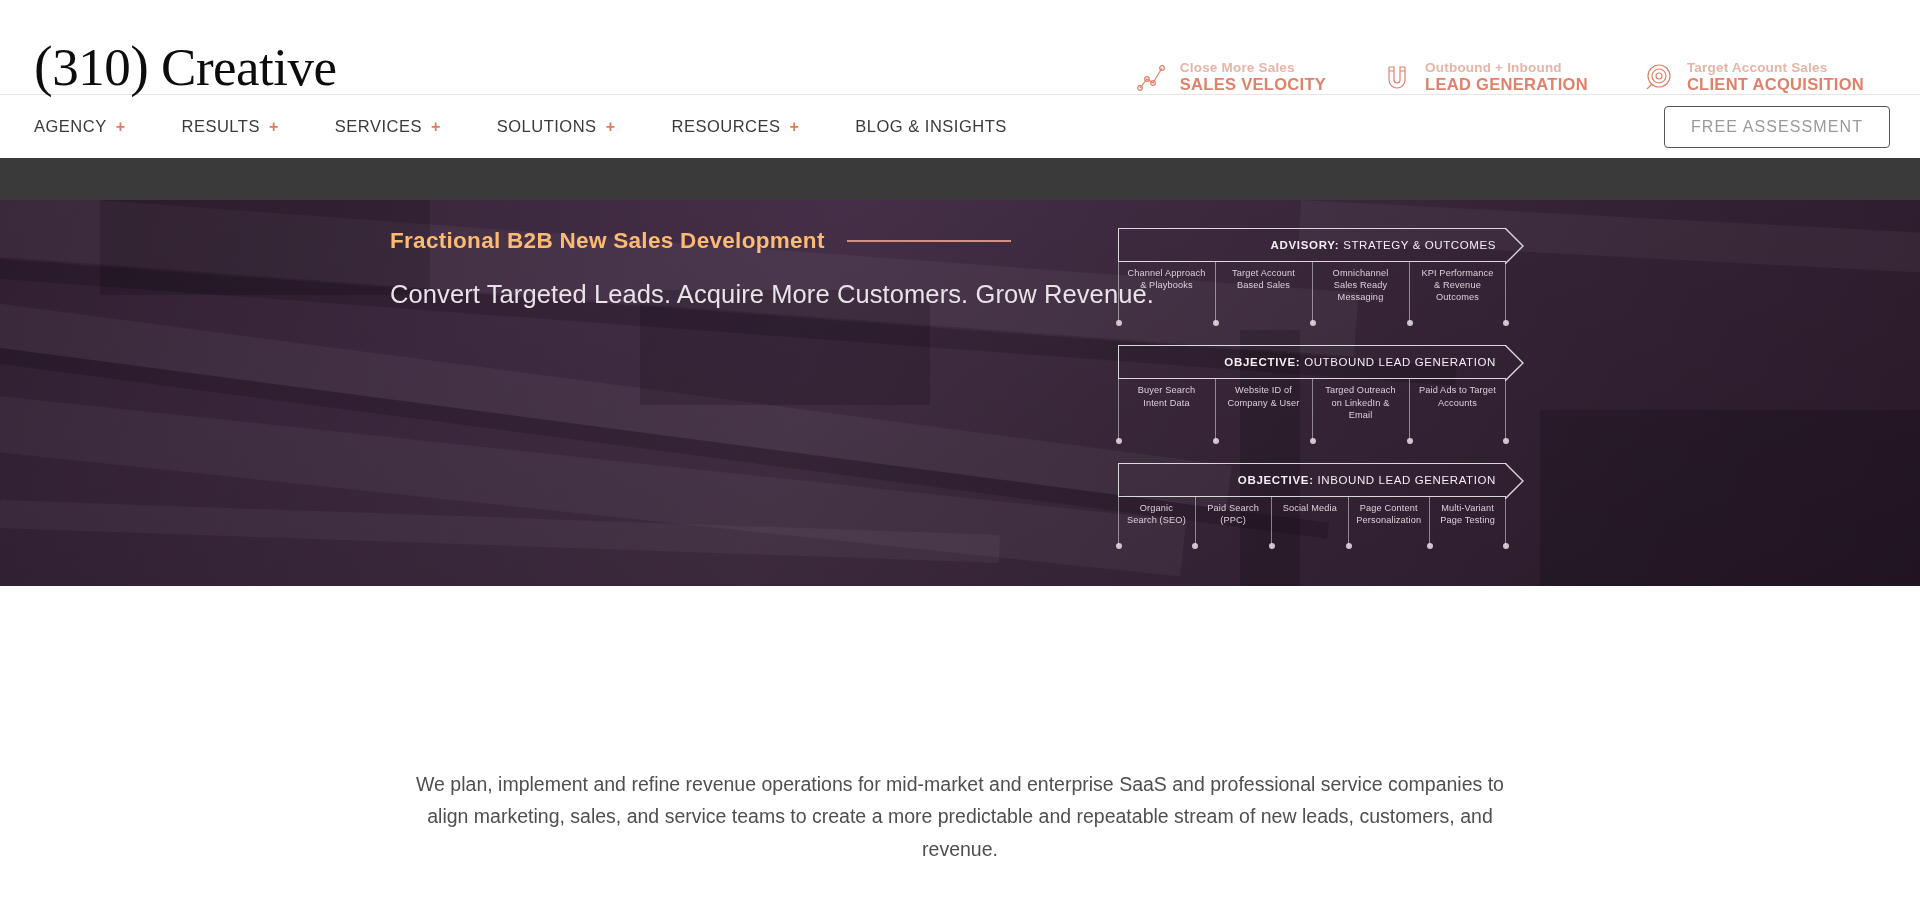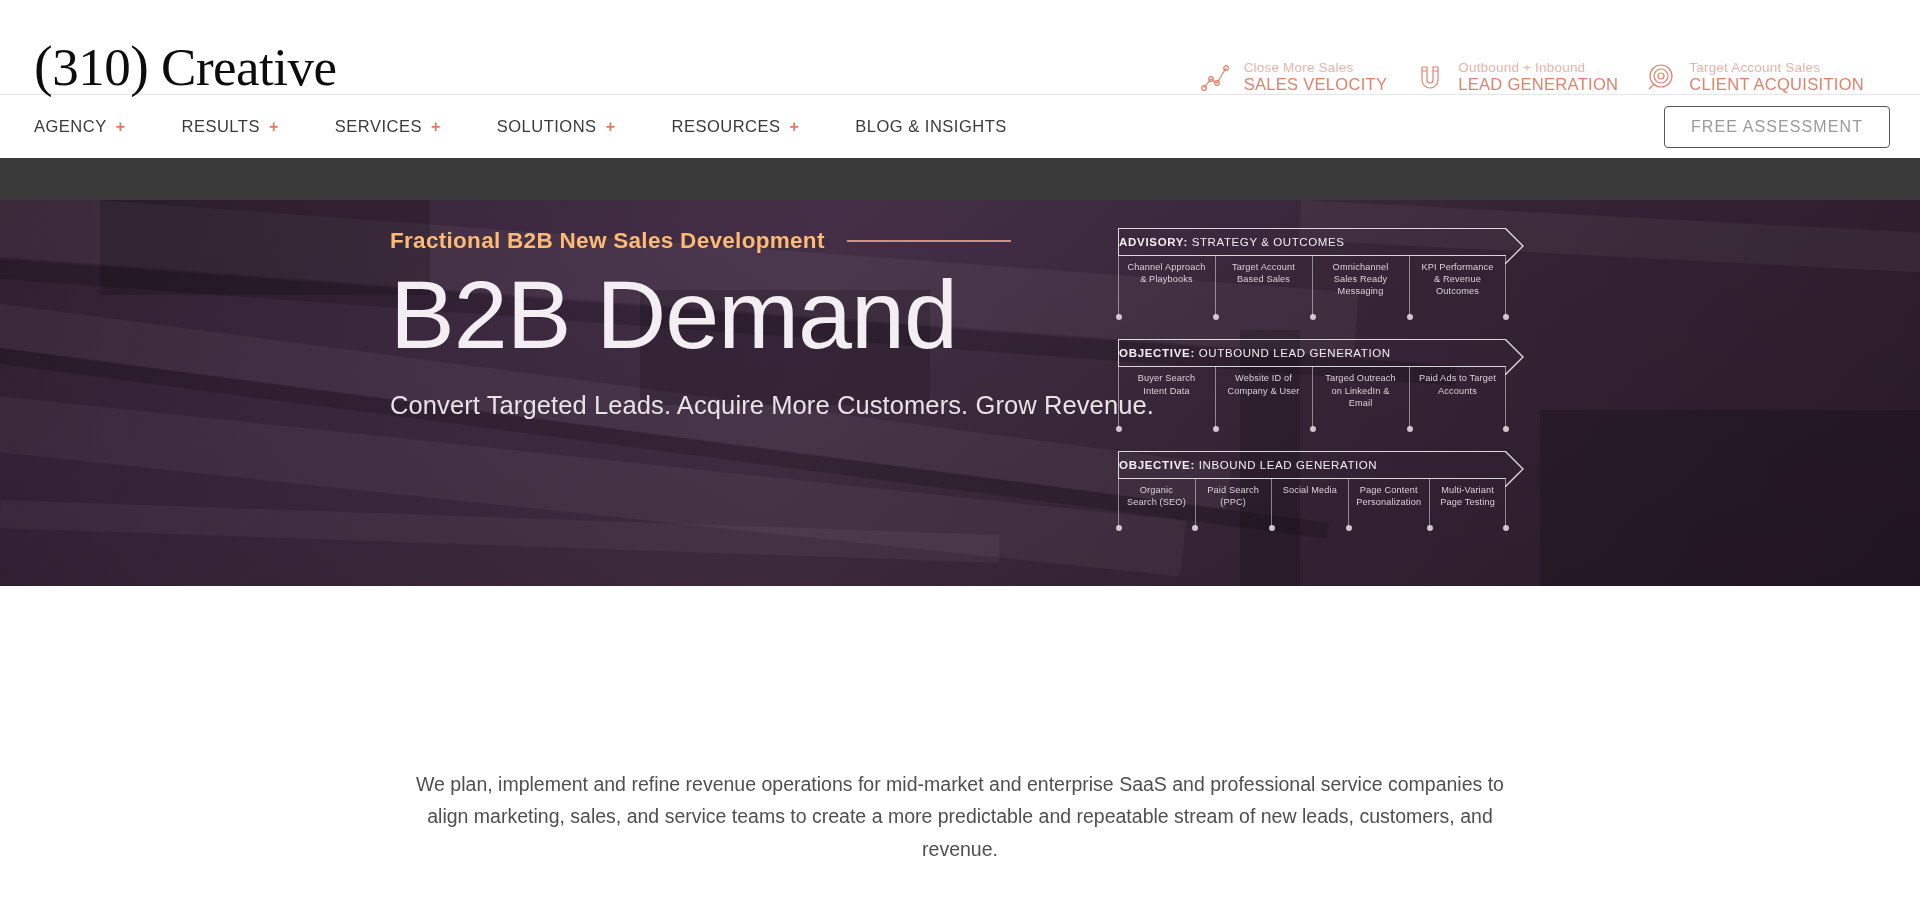--- a/index.html
+++ b/index.html
@@ -28,22 +28,23 @@
     white-space: nowrap;
     padding-top: 4px;
   }
   .logo .paren { font-size: 56px; }
   .logo .word { font-style: normal; }
 
   .promos {
     margin-left: auto;
     display: flex;
     align-items: center;
-    gap: 28px;
+    gap: 56px;
     padding-right: 26px;
+    font-weight: bold;
   }
   .promo {
     display: flex;
     align-items: center;
     gap: 13px;
     cursor: pointer;
   }
   .promo-icon { width: 30px; height: 30px; flex: 0 0 30px; }
   .promo-text { line-height: 1.15; }
   .promo-sub {
@@ -162,26 +163,26 @@
   .diagram {
     position: absolute;
     left: 1118px;
     top: 28px;
     width: 388px;
   }
   .band { margin-bottom: 22px; }
   .band:last-child { margin-bottom: 0; }
   .band-bar {
     position: relative;
-    height: 28px;
+    height: 34px;
     border: 1px solid rgba(255,255,255,.82);
     border-right: none;
     display: flex;
     align-items: center;
-    justify-content: flex-start;
+    justify-content: flex-end;
   }
   .band-bar::after {
     content: "";
     position: absolute;
     right: -17px; top: -1px;
     width: 0; height: 0;
     border-top: 18px solid transparent;
     border-bottom: 18px solid transparent;
     border-left: 17px solid transparent;
   }
@@ -365,21 +366,20 @@
     <div class="beam dark" style="left:1540px; top:210px; width:420px; height:180px;"></div>
     <div class="beam" style="left:0px; top:300px; width:1000px; height:28px; transform:rotate(2deg);"></div>
   </div>
 
   <div class="hero-inner">
     <div class="kicker-row">
       <div class="kicker">Fractional B2B New Sales Development</div>
       <div class="kicker-rule"></div>
     </div>
     <h1 class="hero-h1">
-      <span style="display:block">B2B Demand</span>
     </h1>
     <div class="hero-sub">Convert Targeted Leads. Acquire More Customers. Grow Revenue.</div>
   </div>
 
   <div class="diagram">
 
     <div class="band">
       <div class="band-bar">
         <svg class="band-arrow" viewBox="0 0 19 36">
           <path d="M0 0 L18 18 L0 36" fill="none" stroke="rgba(255,255,255,.82)" stroke-width="1.4"></path>

